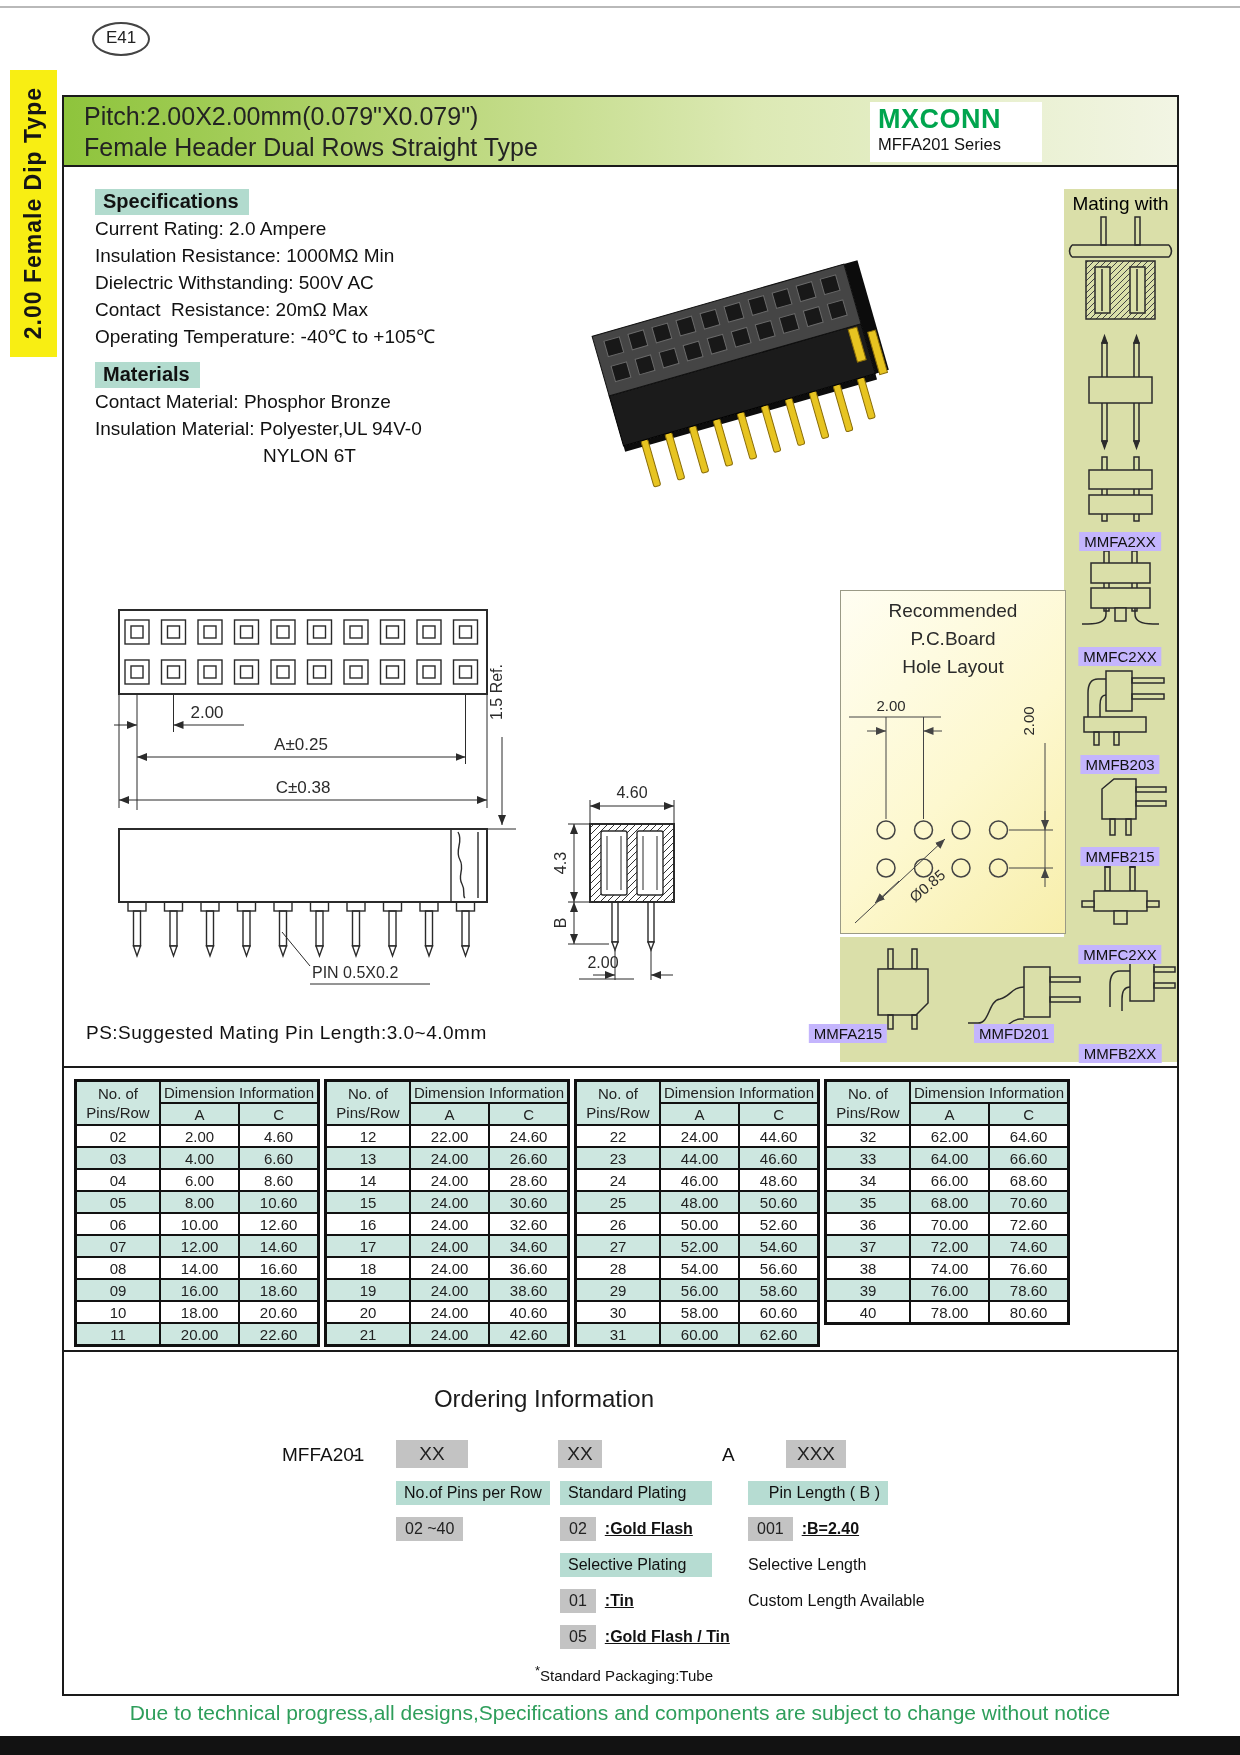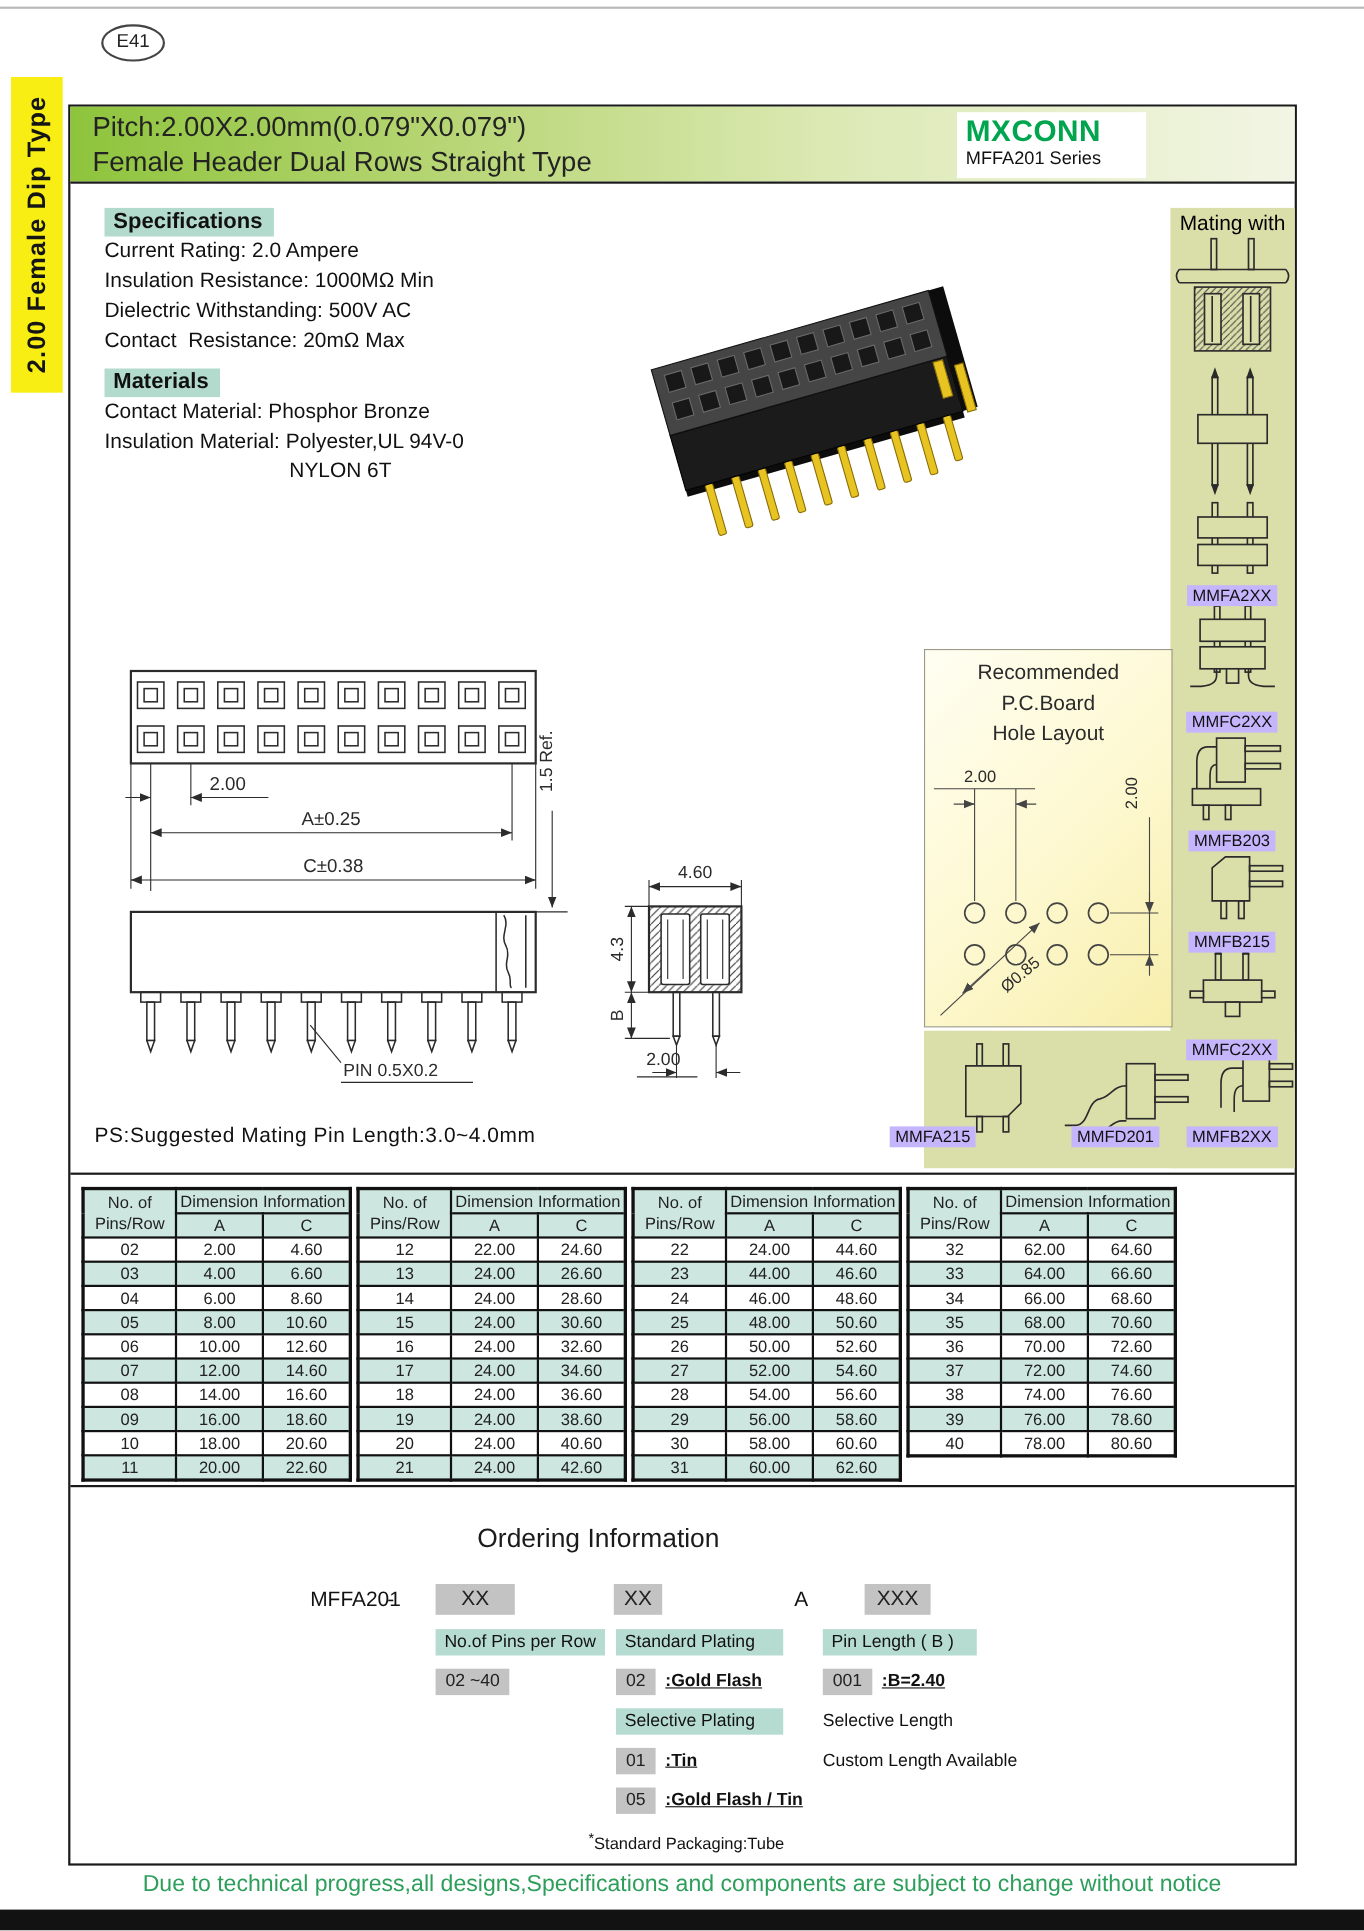--- a/index.html
+++ b/index.html
@@ -185,28 +185,29 @@
     </g>
   </svg>
 
   <div class="part-chip" style="left:1056px;top:435px;">MMFA2XX</div>
   <div class="part-chip" style="left:1056px;top:550px;">MMFC2XX</div>
   <div class="part-chip" style="left:1056px;top:658px;">MMFB203</div>
   <div class="part-chip" style="left:1056px;top:750px;">MMFB215</div>
   <div class="part-chip" style="left:1056px;top:848px;">MMFC2XX</div>
   <div class="part-chip" style="left:784px;top:927px;">MMFA215</div>
   <div class="part-chip" style="left:950px;top:927px;">MMFD201</div>
-  <div class="part-chip" style="left:1056px;top:927px;">MMFB2XX</div>
+  <div class="part-chip" style="left:1056px;top:947px;">MMFB2XX</div>
 
   <div class="abs" style="left:20px;top:92px;width:460px;margin-left:11px;">
     <div><span class="chip-h">Specifications</span></div>
     <div class="spec-line">Current Rating: 2.0 Ampere</div>
     <div class="spec-line">Insulation Resistance: 1000MΩ Min</div>
     <div class="spec-line">Dielectric Withstanding: 500V AC</div>
     <div class="spec-line">Contact  Resistance: 20mΩ Max</div>
+    <div class="spec-line">Operating Temperature: -40℃ to +105℃</div>
     <div style="height:12px;"></div>
     <div><span class="chip-h">Materials</span></div>
     <div class="spec-line">Contact Material: Phosphor Bronze</div>
     <div class="spec-line">Insulation Material: Polyester,UL 94V-0</div>
     <div class="spec-line indent">NYLON 6T</div>
   </div>
 
   <svg class="abs" style="left:488px;top:112px;" width="372" height="295" viewBox="0 0 372 295">
     <g transform="rotate(-16 186 150)">
       <rect x="52" y="202" width="262" height="6" fill="#0c0c0c"></rect>
@@ -707,21 +708,21 @@
       <span class="ucode">:Tin</span>
     </div>
     <div class="ord-row">
       <span class="gchip">05</span>
       <span class="ucode">:Gold Flash / Tin</span>
     </div>
   </div>
 
   <div class="ord-col" style="left:684px;">
     <div class="ord-row">
-        <span class="tchip" style="min-width:124px;">Pin Length ( B )</span>
+        <span class="tchip" style="min-width:124px;text-align:right;">Pin Length ( B )</span>
       </div>
     <div class="ord-row">
       <span class="gchip">001</span>
       <span class="ucode">:B=2.40</span>
     </div>
     <div class="ord-row">
         <span class="plain16">Selective Length</span>
       </div>
     <div class="ord-row">
         <span class="plain16">Custom Length Available</span>

